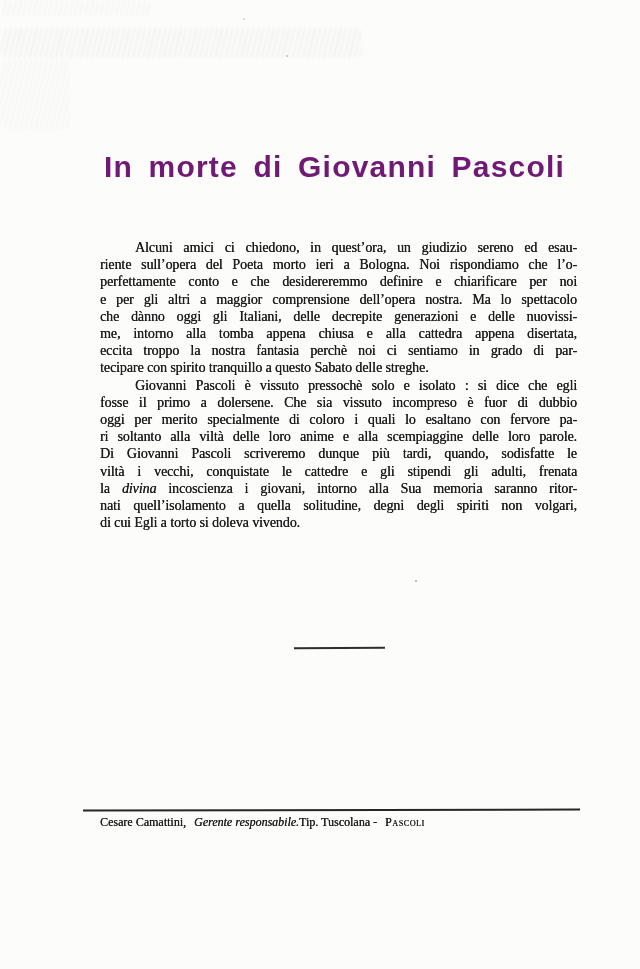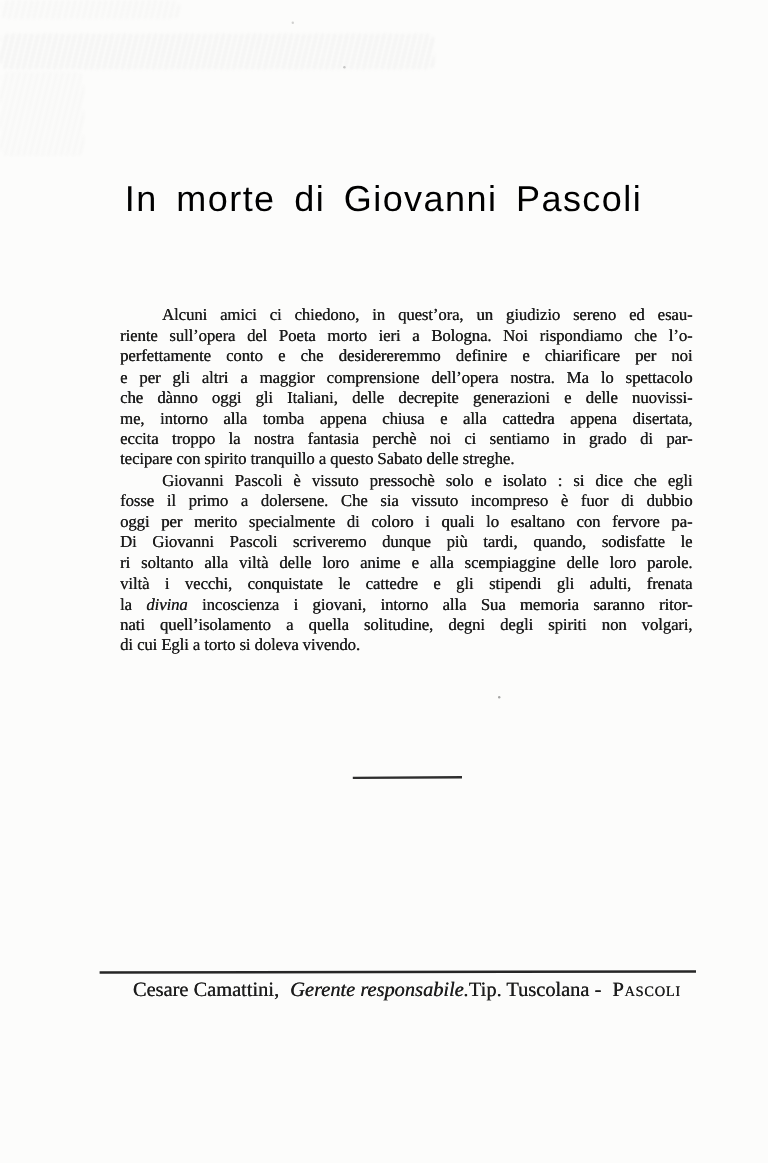--- a/index.html
+++ b/index.html
@@ -24,37 +24,36 @@
   }
   .n1 { left: 0; top: 0;  width: 150px; height: 16px; opacity: .35; }
   .n2 { left: 0; top: 28px; width: 362px; height: 30px; opacity: .55; }
   .n3 { left: 0; top: 60px; width: 70px;  height: 70px; opacity: .30; }
 
   .title {
     position: absolute;
     left: 104px; top: 150px; width: 478px;
     margin: 0;
     font-family: "Liberation Sans", sans-serif;
-    font-weight: 400;
+    font-weight: 700;
     font-size: 30px;
     line-height: 1.15;
     letter-spacing: 1.2px;
     word-spacing: 6px;
-    color: #000000;
+    color: #701a75;
     white-space: nowrap;
   }
 
   .body-text {
     position: absolute;
     left: 100px; top: 239px; width: 477px;
     font-size: 14px;
     line-height: 17.2px;
     letter-spacing: -0.1px;
     text-shadow: 0.25px 0 0 currentColor; 
-    margin-top: 16px;
   }
   .line { text-align: justify; text-align-last: justify; }
   .line.last { text-align-last: left; }
   .line.indent { text-indent: 35px; }
 
   .divider {
     position: absolute;
     left: 294px; top: 647px; width: 91px; height: 2px;
     background: #2e2e2e;
     transform: rotate(-0.3deg);
@@ -62,22 +61,22 @@
 
   .footer-rule {
     position: absolute;
     left: 83px; top: 809px; width: 497px; height: 2px;
     background: #262626;
     transform: rotate(-0.1deg);
   }
   .footer {
     position: absolute;
     left: 100px; top: 815px; width: 478px;
-    display: flex; justify-content: center; align-items: baseline;
-    font-size: 17px;
+    display: flex; justify-content: flex-start; align-items: baseline;
+    font-size: 12px;
     text-shadow: 0.25px 0 0 currentColor;
   }
   .footer .ital { font-style: italic; margin-left: 5px; }
   .footer .smallcaps { font-variant: small-caps; letter-spacing: 0.6px; margin-left: 5px; }
 
   .speck { position: absolute; background: #6a6a6a; border-radius: 50%; opacity: .6; }
   .s1 { left: 415px; top: 580px; width: 2px; height: 2px; }
   .s2 { left: 286px; top: 55px;  width: 2px; height: 2px; opacity: .35; }
   .s3 { left: 243px; top: 18px;  width: 2px; height: 2px; opacity: .3; }
 </style>
@@ -97,22 +96,22 @@
       <div class="line"><span>riente sull’opera del Poeta morto ieri a Bologna. Noi rispondiamo che l’o-</span></div>
       <div class="line"><span>perfettamente conto e che desidereremmo definire e chiarificare per noi</span></div>
       <div class="line"><span>e per gli altri a maggior comprensione dell’opera nostra. Ma lo spettacolo</span></div>
       <div class="line"><span>che dànno oggi gli Italiani, delle decrepite generazioni e delle nuovissi-</span></div>
       <div class="line"><span>me, intorno alla tomba appena chiusa e alla cattedra appena disertata,</span></div>
       <div class="line"><span>eccita troppo la nostra fantasia perchè noi ci sentiamo in grado di par-</span></div>
       <div class="line last"><span>tecipare con spirito tranquillo a questo Sabato delle streghe.</span></div>
       <div class="line indent"><span>Giovanni Pascoli è vissuto pressochè solo e isolato : si dice che egli</span></div>
       <div class="line"><span>fosse il primo a dolersene. Che sia vissuto incompreso è fuor di dubbio</span></div>
       <div class="line"><span>oggi per merito specialmente di coloro i quali lo esaltano con fervore pa-</span></div>
+      <div class="line"><span>ri soltanto alla viltà delle loro anime e alla scempiaggine delle loro parole.</span></div>
       <div class="line"><span>Di Giovanni Pascoli scriveremo dunque più tardi, quando, sodisfatte le</span></div>
-      <div class="line"><span>ri soltanto alla viltà delle loro anime e alla scempiaggine delle loro parole.</span></div>
       <div class="line"><span>viltà i vecchi, conquistate le cattedre e gli stipendi gli adulti, frenata</span></div>
       <div class="line"><span>la </span><i>divina</i><span> incoscienza i giovani, intorno alla Sua memoria saranno ritor-</span></div>
       <div class="line"><span>nati quell’isolamento a quella solitudine, degni degli spiriti non volgari,</span></div>
       <div class="line last"><span>di cui Egli a torto si doleva vivendo.</span></div>
     </div>
 
   <div class="divider"></div>
 
   <div class="footer-rule"></div>
 

